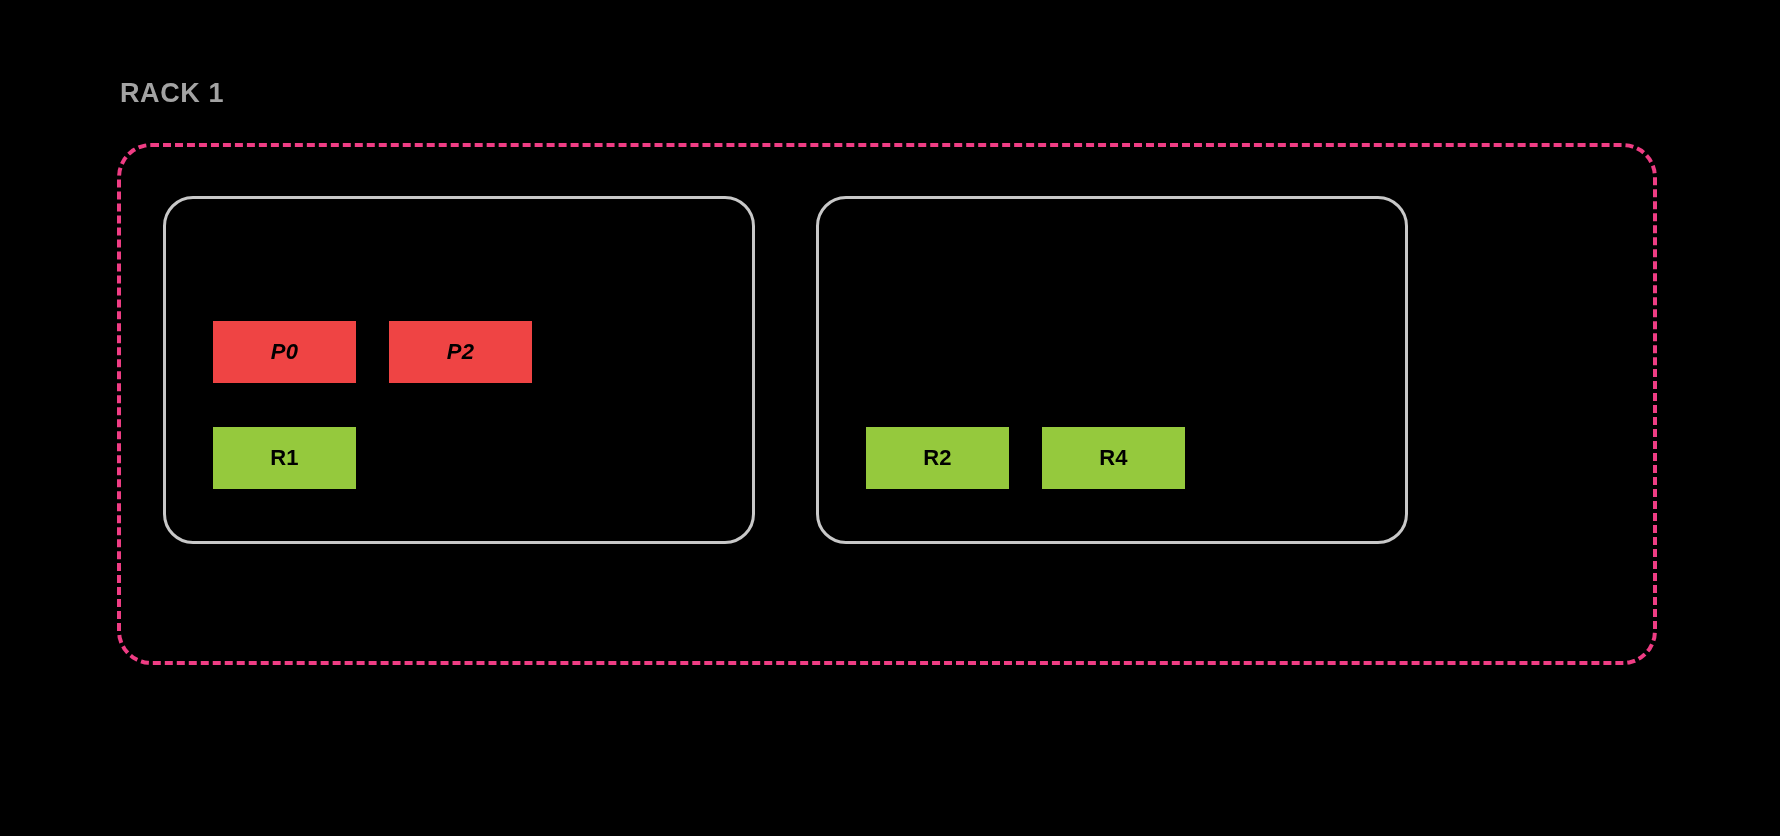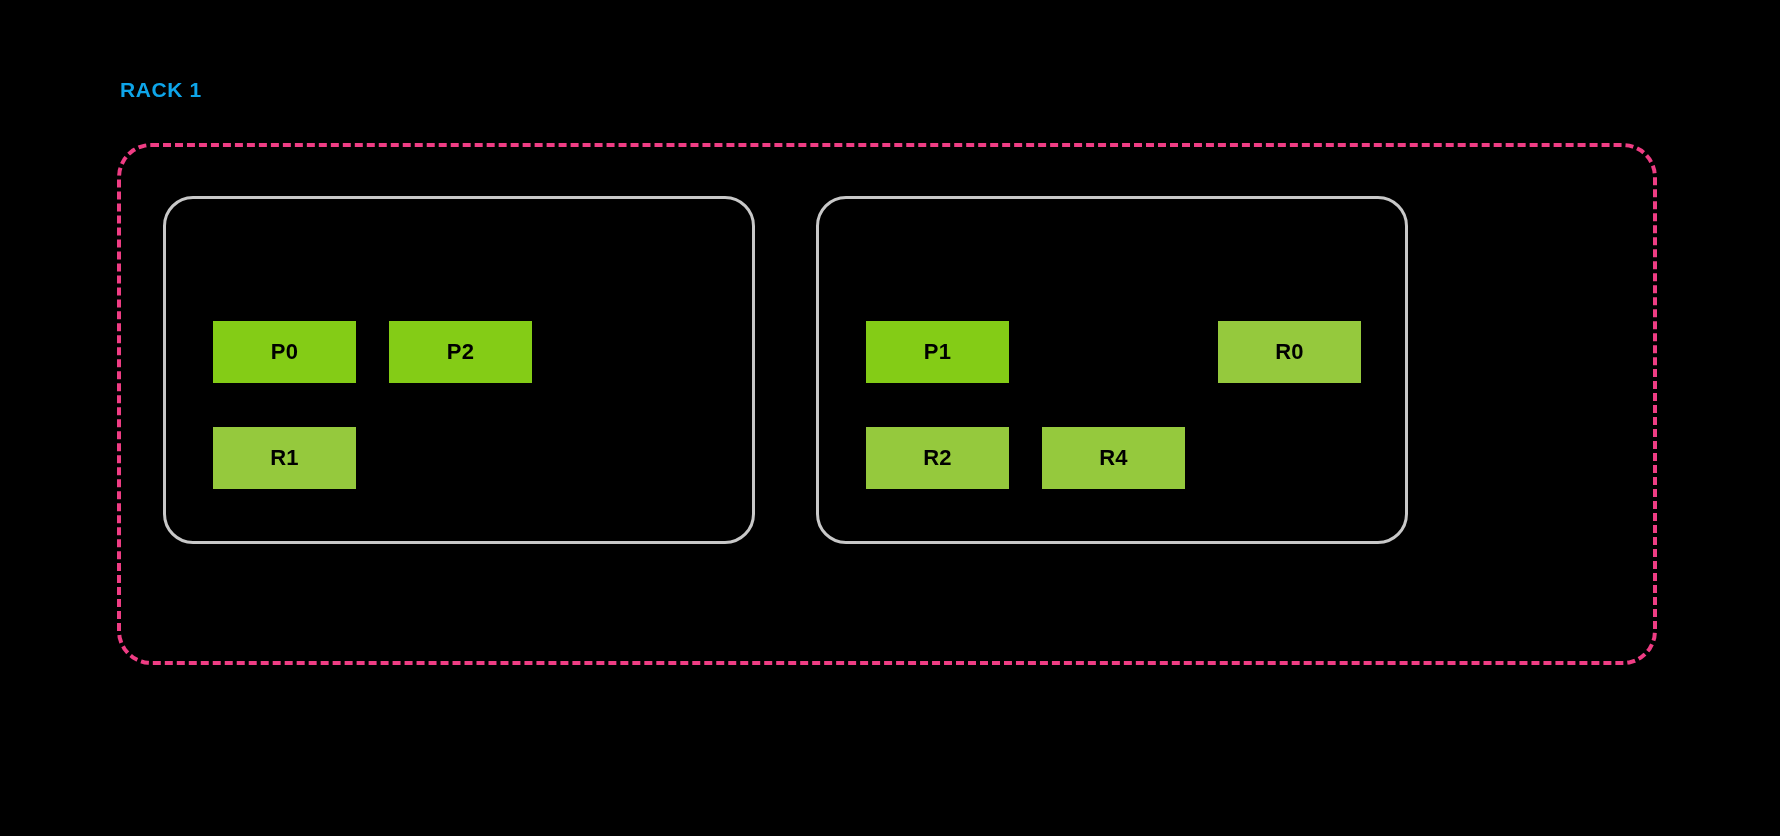--- a/index.html
+++ b/index.html
@@ -17,24 +17,24 @@
     height: 836px;
     background: #000000;
     overflow: hidden;
   }
 
   
   .rack-label {
     position: absolute;
     left: 120px;
     top: 78px;
-    font-size: 21px;
+    font-size: 27px;
     font-weight: bold;
     letter-spacing: 0.6px;
-    color: #0ea5e9;
+    color: #a3a3a3;
     white-space: nowrap;
   }
 
   
   .rack-boundary {
     position: absolute;
     left: 117px;
     top: 143px;
     width: 1540px;
     height: 522px;
@@ -83,21 +83,21 @@
     font-size: 22px;
     font-weight: bold;
     color: #000000;
     letter-spacing: 0.3px;
     box-sizing: border-box;
   }
   .block.slot-0 { left: 0px; }
   .block.slot-1 { left: 176px; }
   .block.slot-2 { left: 352px; }
 
-  .block.kind-primary { background: #84cc16; }
+  .block.kind-primary { background: #ef4444; font-style: italic; }
   .block.kind-replica { background: #95c93d; }
 </style>
 </head>
 <body>
 
 <div id="canvas">
 
   <div class="rack-label">RACK 1</div>
 
   <div class="rack-boundary"></div>
@@ -114,22 +114,20 @@
         <div class="block kind-replica slot-0">R1</div>
       </div>
 
     </div>
   </div>
 
   <div class="server server-2">
     <div class="blocks">
 
       <div class="block-row row-primary">
-        <div class="block kind-primary slot-0">P1</div>
-        <div class="block kind-replica slot-2">R0</div>
       </div>
 
       <div class="block-row row-replica">
         <div class="block kind-replica slot-0">R2</div>
         <div class="block kind-replica slot-1">R4</div>
       </div>
 
     </div>
   </div>
 

